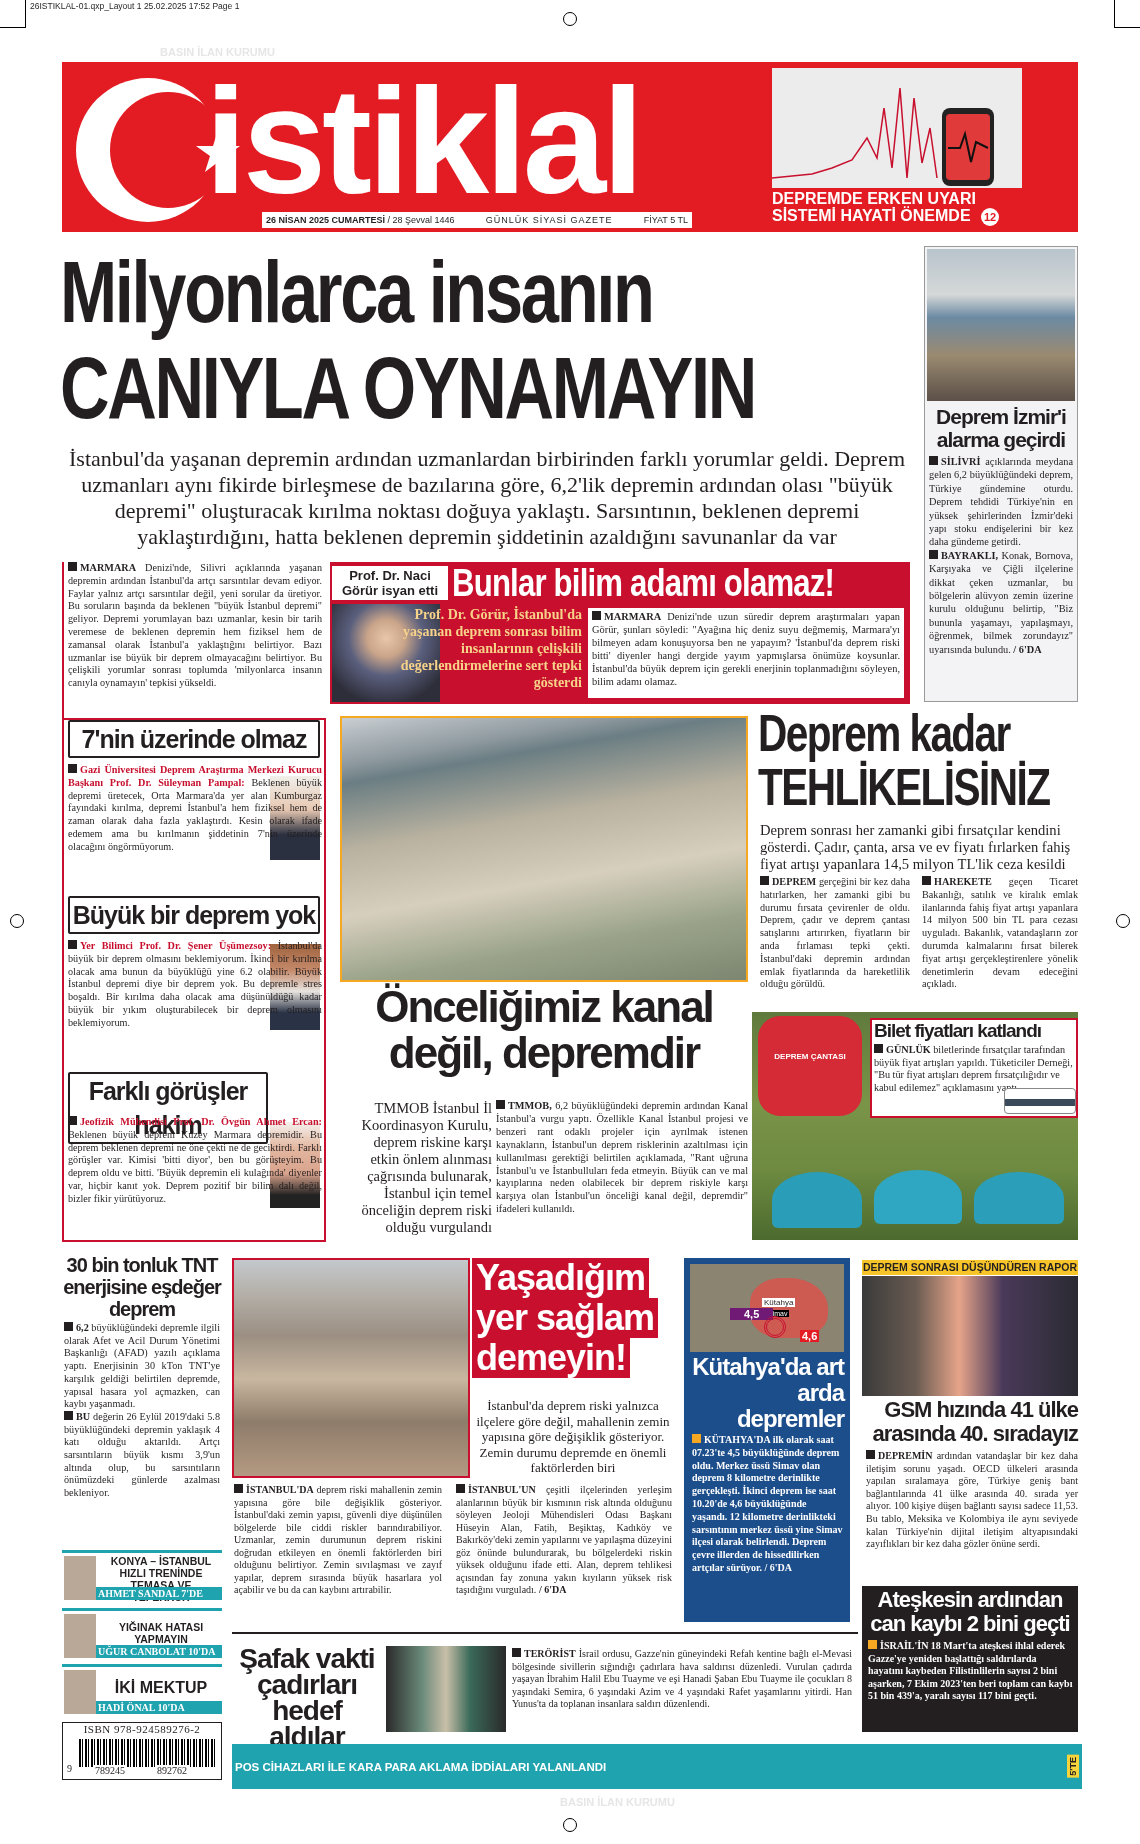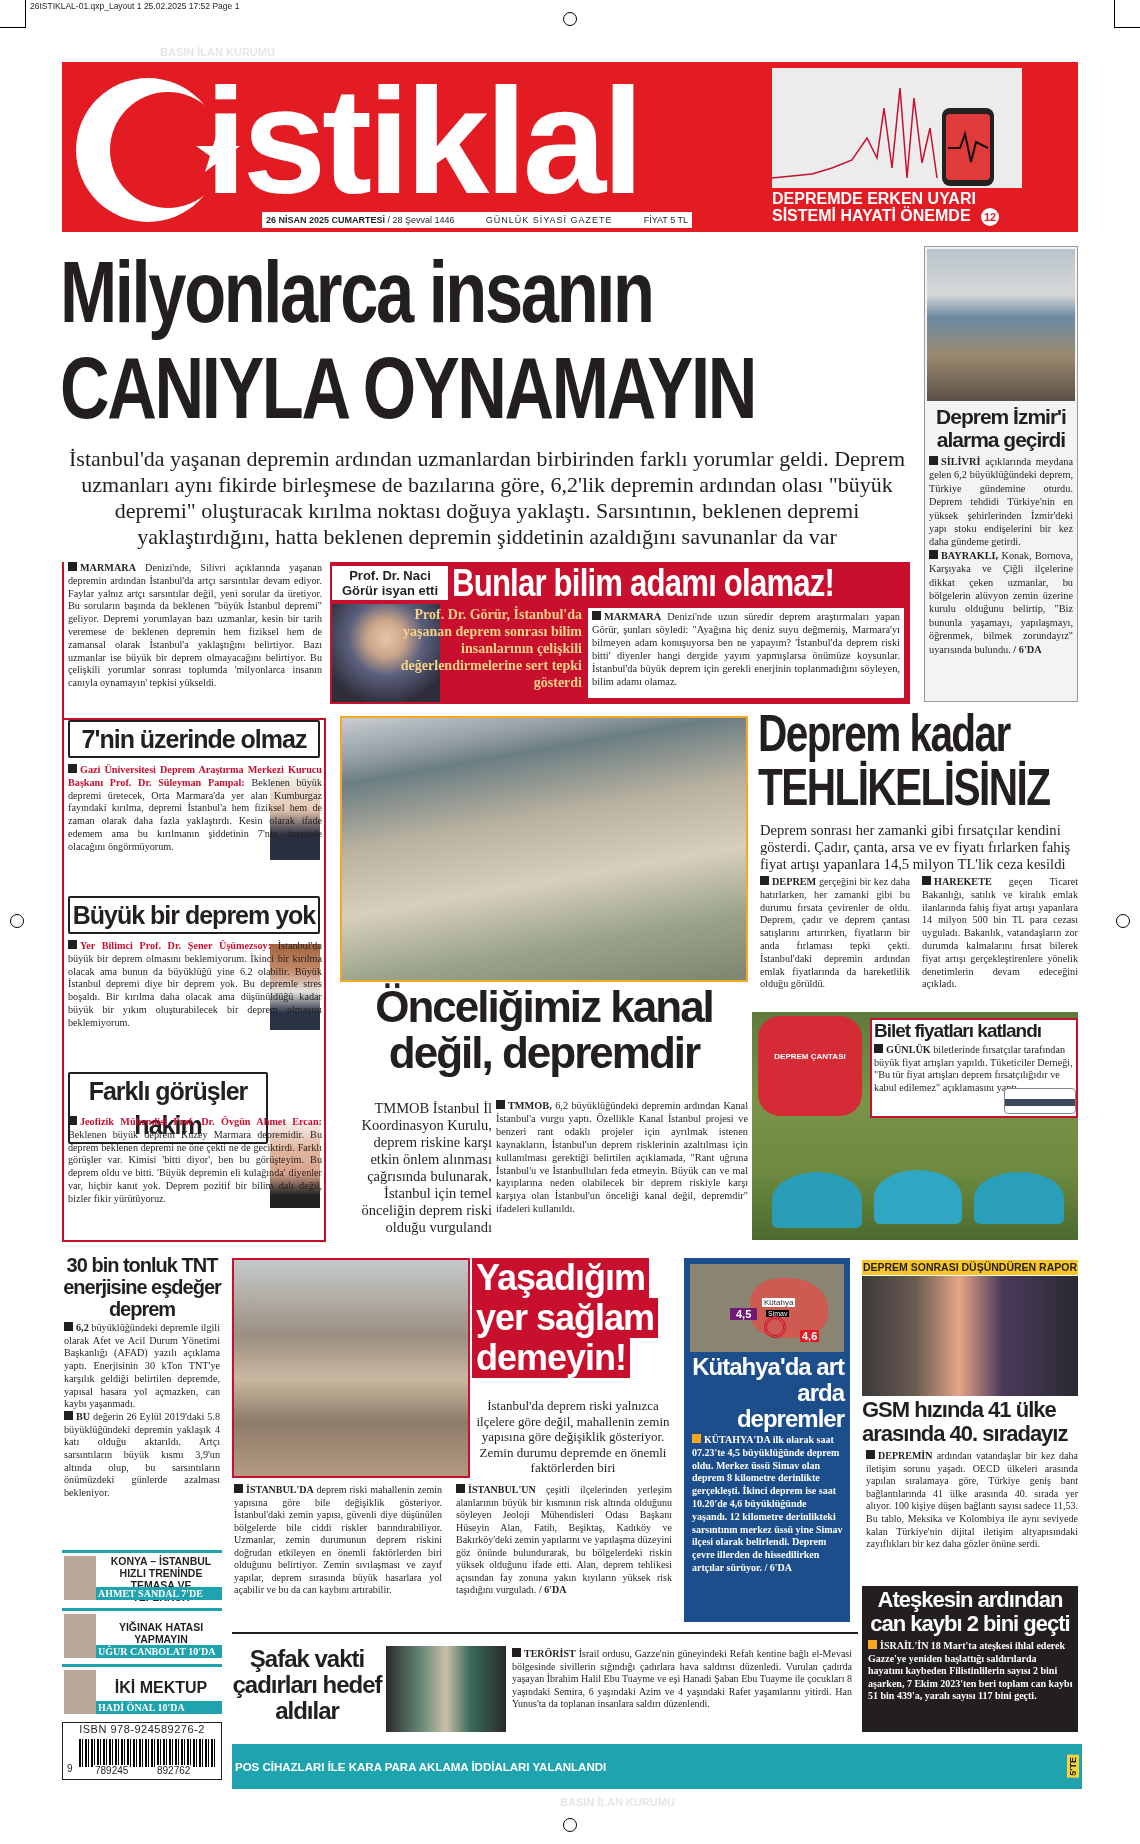--- a/index.html
+++ b/index.html
@@ -165,21 +165,21 @@
 <div class="col-item" style="top:1608px">
   <div class="face"></div>
   <div class="ttl" style="top:10px">YIĞINAK HATASI YAPMAYIN</div>
   <div class="by">UĞUR CANBOLAT 10'DA</div>
 </div>
 <div class="col-item" style="top:1664px">
   <div class="face"></div>
   <div class="ttl" style="top:12px;font-size:16px;line-height:18px">İKİ MEKTUP</div>
   <div class="by">HADİ ÖNAL 10'DA</div>
 </div>
-<div class="abs" style="left:62px;top:1722px;width:160px;height:58px;border:1px solid #231f20;font-family:Liberation Sans, sans-serif">
+<div class="abs" style="left:62px;top:1722px;width:160px;height:58px;border:1px solid #231f20;font-family:Liberation Serif, serif">
   <div style="font-size:11px;text-align:center;letter-spacing:0.5px">ISBN 978-924589276-2</div>
   <div style="position:absolute;left:16px;top:16px;width:136px;height:28px;background:repeating-linear-gradient(90deg,#000 0 2px,#fff 2px 3px,#000 3px 4px,#fff 4px 6px)"></div>
   <div style="position:absolute;left:4px;top:40px;font-size:10px">9</div>
   <div style="position:absolute;left:30px;top:42px;font-size:10px;background:#fff;padding:0 2px">789245</div>
   <div style="position:absolute;left:92px;top:42px;font-size:10px;background:#fff;padding:0 2px">892762</div>
 </div>
 
 <div class="abs photo" style="left:232px;top:1258px;width:238px;height:220px;border:2px solid #c8102e;background:linear-gradient(#c4c8cc 0,#b5b1aa 15%,#9b8f82 35%,#c9b7a0 55%,#8e7c6a 75%,#b49a82 100%)"></div>
 <div class="abs" style="left:472px;top:1258px;">
   <div class="cond" style="display:inline-block;background:#c8102e;color:#fff;font-size:36px;line-height:40px;padding:0 4px">Yaşadığım</div><br>
@@ -192,44 +192,44 @@
 </div>
 <div class="abs body" style="left:456px;top:1484px;width:216px;font-size:10px;line-height:12.5px">
   <span class="sq"></span><b>İSTANBUL'UN</b><span> çeşitli ilçelerinden yerleşim alanlarının büyük bir kısmının risk altında olduğunu söyleyen Jeoloji Mühendisleri Odası Başkanı Hüseyin Alan, Fatih, Beşiktaş, Kadıköy ve Bakırköy'deki zemin yapılarını ve yapılaşma düzeyini göz önünde bulundurarak, bu bölgelerdeki riskin yüksek olduğunu ifade etti. Alan, deprem tehlikesi açısından fay zonuna yakın kıyıların yüksek risk taşıdığını vurguladı.</span><b> / 6'DA</b>
 </div>
 
 <div class="abs" style="left:684px;top:1258px;width:166px;height:364px;background:#1c4e8c"></div>
 <div class="abs" style="left:690px;top:1264px;width:154px;height:88px;background:#8a8470">
   <div style="position:absolute;left:60px;top:14px;width:78px;height:60px;background:#d4574f;border-radius:40% 50% 40% 40%;opacity:.9"></div>
   <div style="position:absolute;left:72px;top:34px;background:#fff;font-family:'Liberation Sans',sans-serif;font-size:8px;padding:0 2px">Kütahya</div>
   <div style="position:absolute;left:76px;top:46px;background:#000;color:#fff;font-family:'Liberation Sans',sans-serif;font-size:7px;padding:0 2px">Simav</div>
-  <div style="position:absolute;left:40px;top:44px;background:#701a75;color:#fff;font-family:'Liberation Sans',sans-serif;font-size:11px;font-weight:bold;padding:0 6px">4,5</div>
+  <div style="position:absolute;left:40px;top:44px;background:#701a75;color:#fff;font-family:'Liberation Sans',sans-serif;font-size:11px;font-weight:bold;padding:0 14px">4,5</div>
   <div style="position:absolute;left:110px;top:66px;background:#e31b23;color:#fff;font-family:'Liberation Sans',sans-serif;font-size:11px;font-weight:bold;padding:0 2px">4,6</div>
   <div style="position:absolute;left:74px;top:52px;width:22px;height:22px;border:3px double #c8102e;border-radius:50%"></div>
 </div>
 <div class="abs cond" style="left:690px;top:1354px;width:154px;color:#fff;font-size:24px;line-height:26px;text-align:right">Kütahya'da art arda depremler</div>
 <div class="abs" style="left:692px;top:1434px;width:152px;color:#fff;font-weight:bold;font-size:10px;line-height:12.8px">
   <span class="sq sqy"></span><span>KÜTAHYA'DA</span><span> ilk olarak saat 07.23'te 4,5 büyüklüğünde deprem oldu. Merkez üssü Simav olan deprem 8 kilometre derinlikte gerçekleşti. İkinci deprem ise saat 10.20'de 4,6 büyüklüğünde yaşandı. 12 kilometre derinlikteki sarsıntının merkez üssü yine Simav ilçesi olarak belirlendi. Deprem çevre illerden de hissedilirken artçılar sürüyor. / 6'DA</span>
 </div>
 
 <div class="abs" style="left:862px;top:1260px;width:216px;background:#f7c42a;font-family:'Liberation Sans',sans-serif;font-weight:bold;font-size:10.5px;line-height:15px;text-align:center">DEPREM SONRASI DÜŞÜNDÜREN RAPOR</div>
 <div class="abs photo" style="left:862px;top:1276px;width:216px;height:120px;background:linear-gradient(90deg,#3a3a3a 0,#6a5c52 25%,#e6a48a 45%,#4a3a5a 65%,#2a2a32 100%)"></div>
-<div class="abs cond" style="left:862px;top:1398px;width:216px;font-size:22px;line-height:24px;text-align:left">GSM hızında 41 ülke arasında 40. sıradayız</div>
+<div class="abs cond" style="left:862px;top:1398px;width:216px;font-size:22px;line-height:24px;text-align:right">GSM hızında 41 ülke arasında 40. sıradayız</div>
 <div class="abs body" style="left:866px;top:1450px;width:212px;font-size:10px;line-height:12.6px">
   <span class="sq"></span><b>DEPREMİN</b><span> ardından vatandaşlar bir kez daha iletişim sorunu yaşadı. OECD ülkeleri arasında yapılan sıralamaya göre, Türkiye geniş bant bağlantılarında 41 ülke arasında 40. sırada yer alıyor. 100 kişiye düşen bağlantı sayısı sadece 11,53. Bu tablo, Meksika ve Kolombiya ile aynı seviyede kalan Türkiye'nin dijital iletişim altyapısındaki zayıflıkları bir kez daha gözler önüne serdi.</span>
 </div>
 
 <div class="abs" style="left:862px;top:1586px;width:216px;height:146px;background:#231f20"></div>
 <div class="abs cond" style="left:864px;top:1588px;width:212px;color:#fff;font-size:22px;line-height:24px;text-align:center">Ateşkesin ardından can kaybı 2 bini geçti</div>
 <div class="abs" style="left:868px;top:1640px;width:206px;color:#fff;font-weight:bold;font-size:10px;line-height:12.6px">
   <span class="sq sqy"></span><span>İSRAİL'İN</span><span> 18 Mart'ta ateşkesi ihlal ederek Gazze'ye yeniden başlattığı saldırılarda hayatını kaybeden Filistinlilerin sayısı 2 bini aşarken, 7 Ekim 2023'ten beri toplam can kaybı 51 bin 439'a, yaralı sayısı 117 bini geçti.</span>
 </div>
 
 <div class="abs" style="left:232px;top:1632px;width:626px;height:2px;background:#231f20"></div>
-<div class="abs cond" style="left:232px;top:1646px;width:150px;font-size:24px;line-height:26px;text-align:center">Şafak vakti çadırları hedef aldılar</div>
+<div class="abs cond" style="left:232px;top:1646px;width:150px;font-size:28px;line-height:26px;text-align:center">Şafak vakti çadırları hedef aldılar</div>
 <div class="abs photo" style="left:386px;top:1646px;width:120px;height:86px;background:linear-gradient(90deg,#2a2a2a 0,#6a8a7a 30%,#c9bfa8 50%,#3a6a5a 70%,#2a2a2a 100%)"></div>
 <div class="abs body" style="left:512px;top:1648px;width:340px;font-size:10px;line-height:12.6px">
   <span class="sq"></span><b>TERÖRİST</b><span> İsrail ordusu, Gazze'nin güneyindeki Refah kentine bağlı el-Mevasi bölgesinde sivillerin sığındığı çadırlara hava saldırısı düzenledi. Vurulan çadırda yaşayan İbrahim Halil Ebu Tuayme ve eşi Hanadi Şaban Ebu Tuayme ile çocukları 8 yaşındaki Semira, 6 yaşındaki Azim ve 4 yaşındaki Rafet yaşamlarını yitirdi. Han Yunus'ta da toplanan insanlara saldırı düzenlendi.</span>
 </div>
 
 <div class="abs ticker">
   <div class="tk">
       <span class="t">POS CİHAZLARI İLE KARA PARA AKLAMA İDDİALARI YALANLANDI</span>
       <span class="p">5'TE</span>
     </div>

